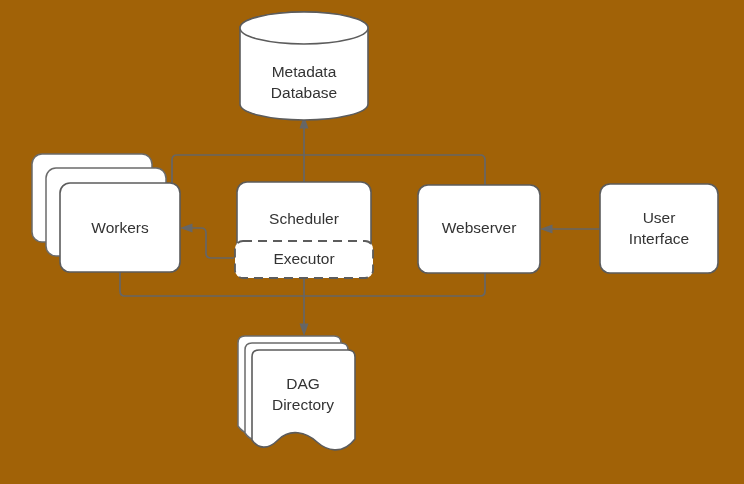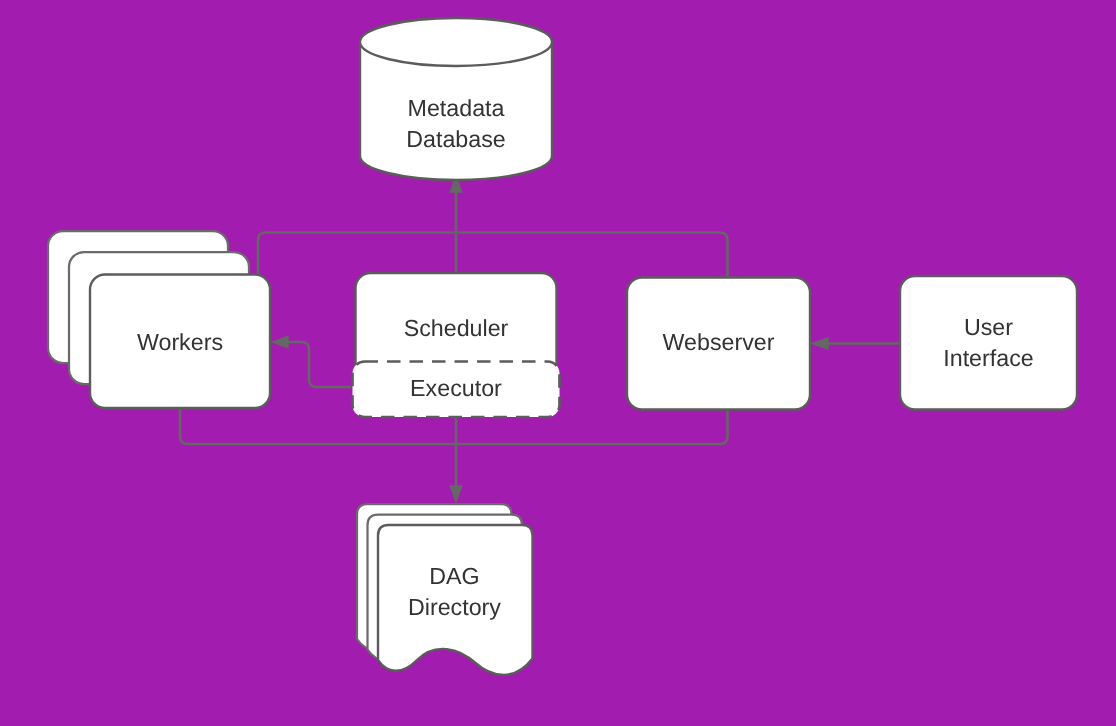--- a/index.html
+++ b/index.html
@@ -4,21 +4,21 @@
 <style>
   html, body {
     margin: 0;
     padding: 0;
     background: #ffffff;
   }
   #diagram-canvas {
     position: relative;
     width: 744px;
     height: 484px;
-    background: #a21caf;
+    background: #a16207;
     overflow: hidden;
     font-family: "Liberation Sans", sans-serif;
   }
   #diagram-canvas svg {
     display: block;
   }
   .node-shape {
     fill: #ffffff;
     stroke: #5c5c5c;
     stroke-width: 1.6;

